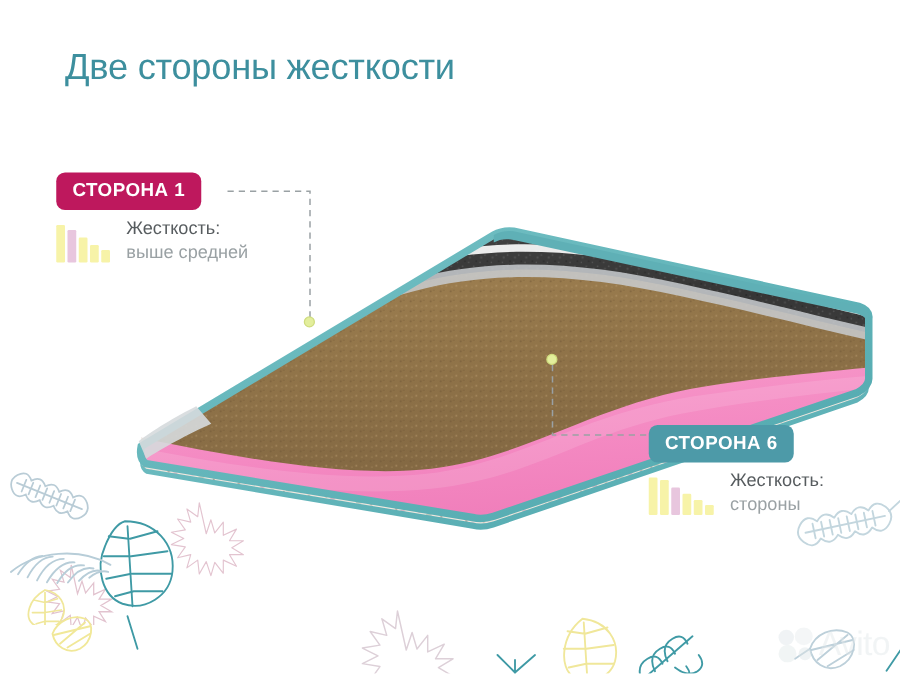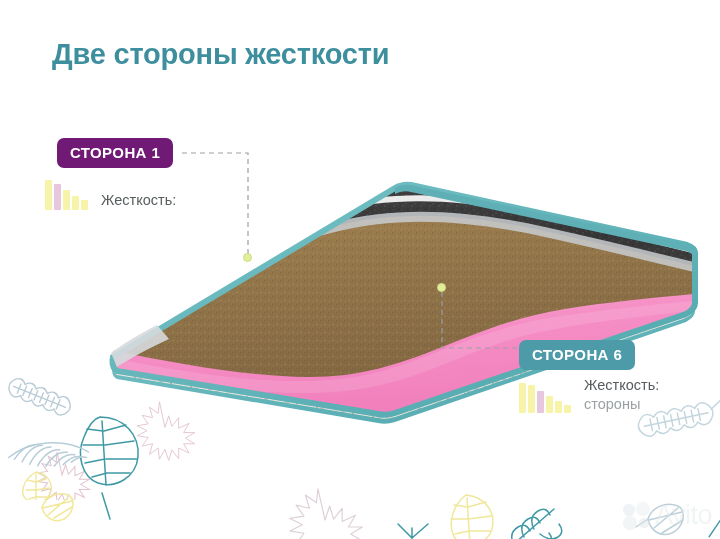--- a/index.html
+++ b/index.html
@@ -8,21 +8,21 @@
     background:#ffffff;
     font-family:"Liberation Sans", sans-serif;
     overflow:hidden;
     position:relative;
   }
   #stage{position:absolute;left:0;top:0;width:720px;height:539px;overflow:hidden;background:#fff;}
 
   
   .page-title{
     position:absolute;left:52px;top:38px;
-    font-size:29px;font-weight:bold;
+    font-size:29px;font-weight:normal;
     color:#3d8f9e;
     letter-spacing:-0.2px;
     white-space:nowrap;
   }
 
   
   .badge{
     position:absolute;
     background:#4d9aa8;
     color:#ffffff;
@@ -30,21 +30,21 @@
     letter-spacing:0.4px;
     padding:6px 13px 7px 13px;
     border-radius:7px;
     white-space:nowrap;
     box-sizing:border-box;
   }
   #badge1{left:45px;top:138px;}
   #badge2{left:519px;top:340px;}
 
   
-  .stiff-block{position:absolute;display:flex;align-items:flex-end;}
+  .stiff-block{position:absolute;display:flex;align-items:flex-start;}
   #stiff1{left:45px;top:174px;}
   #stiff2{left:519px;top:376px;}
 
   .bars{
     display:flex;align-items:flex-end;gap:2px;
     height:32px;margin-right:13px;margin-top:4px;
   }
   .bars i{display:block;width:7px;background:#f7f3a8;border-radius:1px;}
 
   .stiff-text{line-height:1.28;}
@@ -237,32 +237,33 @@
   <svg class="leader" style="left:180px;top:145px;width:90px;height:125px;">
     <path d="M 2 8 H 68 V 112" fill="none" stroke="#9aa1a4" stroke-width="1.2" stroke-dasharray="5 4"></path>
   </svg>
   <div class="dot" style="left: 243px; top: 253px; background: rgb(227, 238, 156);"></div>
 
   <svg class="leader" style="left:438px;top:288px;width:90px;height:72px;">
     <path d="M 4 4 V 60 H 84" fill="none" stroke="#9aa1a4" stroke-width="1.2" stroke-dasharray="5 4"></path>
   </svg>
   <div class="dot" style="left: 437px; top: 283px; background: rgb(227, 238, 156);"></div>
 
-  <div class="badge" id="badge1" style="background: #701a75; margin-left: 12px;">СТОРОНА 1</div>
+  <div class="badge" id="badge1" style="background: #be185d;">СТОРОНА 1</div>
 
   <div class="stiff-block" id="stiff1">
     <div class="bars">
         <i style="height: 30px; background: rgb(247, 243, 168);"></i>
         <i style="height: 26px; background: rgb(232, 198, 222);"></i>
         <i style="height: 20px; background: rgb(247, 243, 168);"></i>
         <i style="height: 14px; background: rgb(247, 243, 168);"></i>
         <i style="height: 10px; background: rgb(247, 243, 168);"></i>
       </div>
     <div class="stiff-text">
       <div class="stiff-label">Жесткость:</div>
+      <div class="stiff-value">выше средней</div>
     </div>
   </div>
 
   <div class="badge" id="badge2" style="background: rgb(77, 154, 168);">СТОРОНА 6</div>
 
   <div class="stiff-block" id="stiff2">
     <div class="bars">
         <i style="height: 30px; background: rgb(247, 243, 168);"></i>
         <i style="height: 28px; background: rgb(247, 243, 168);"></i>
         <i style="height: 22px; background: rgb(232, 198, 222);"></i>

